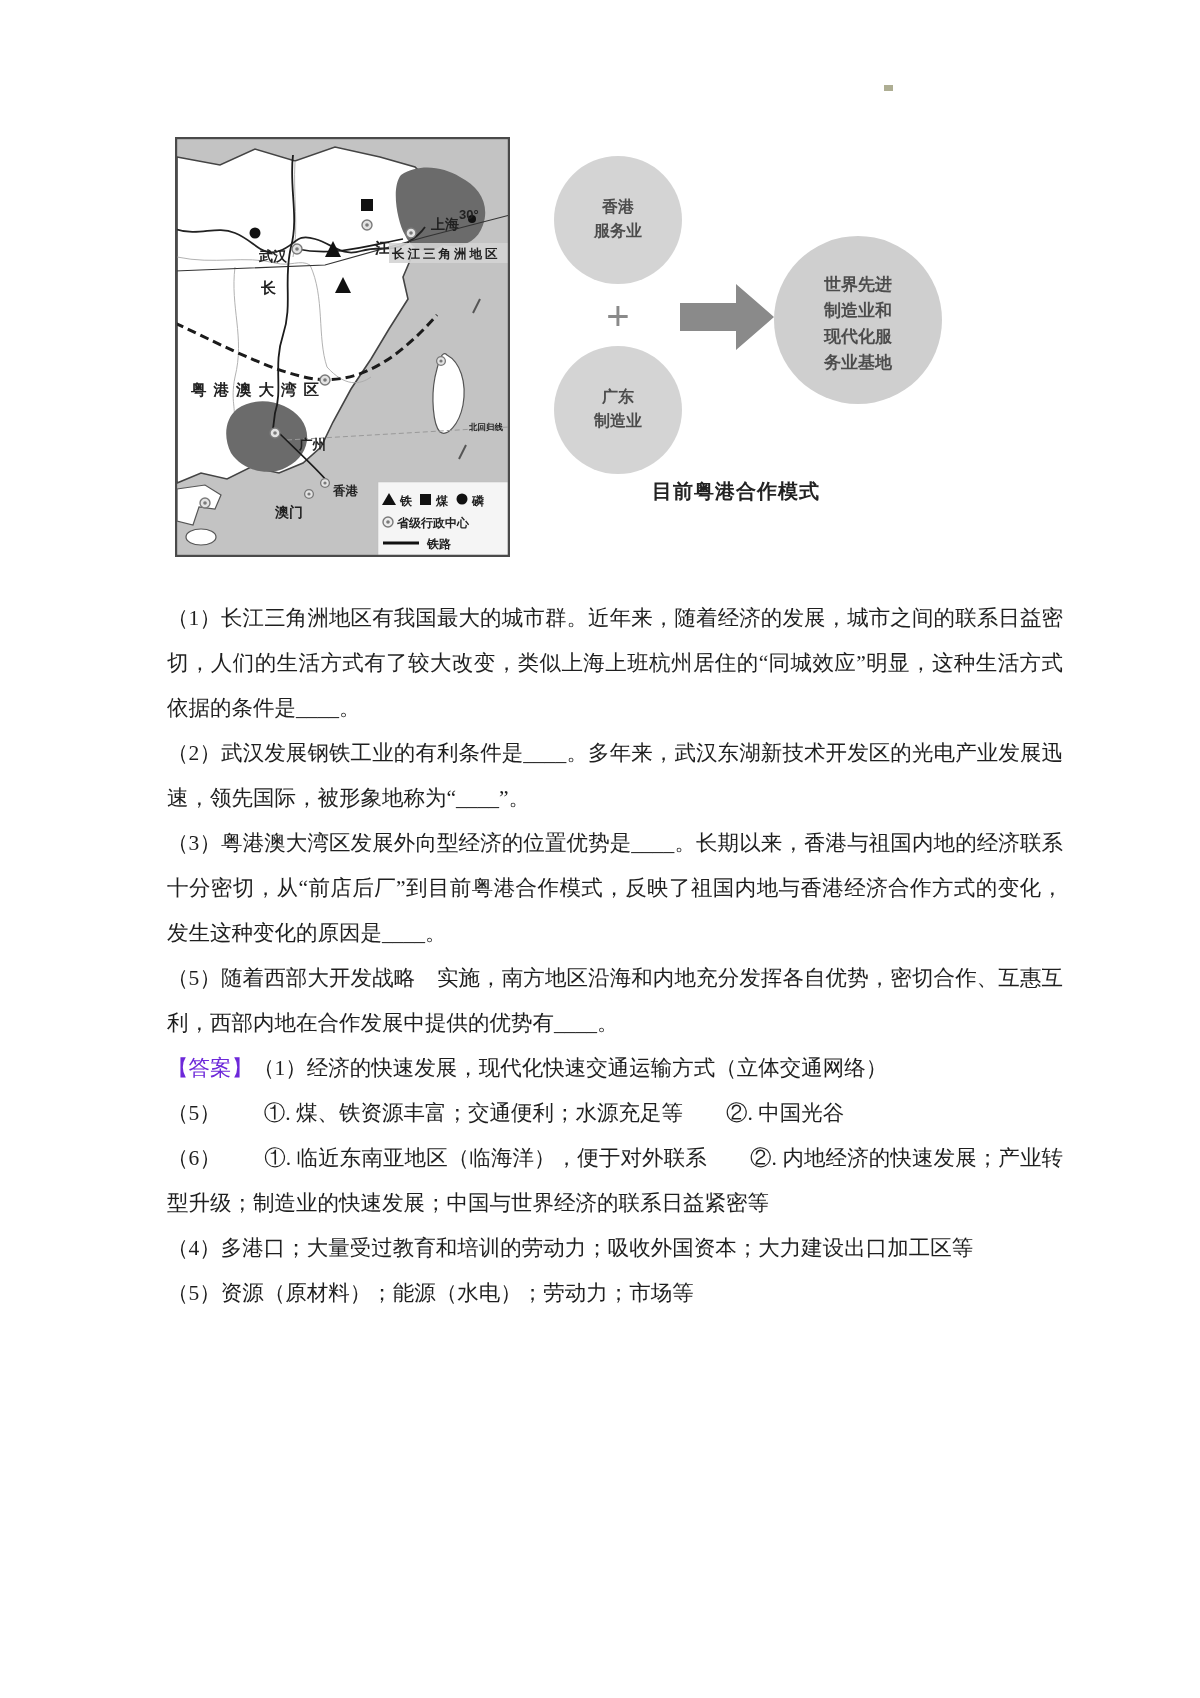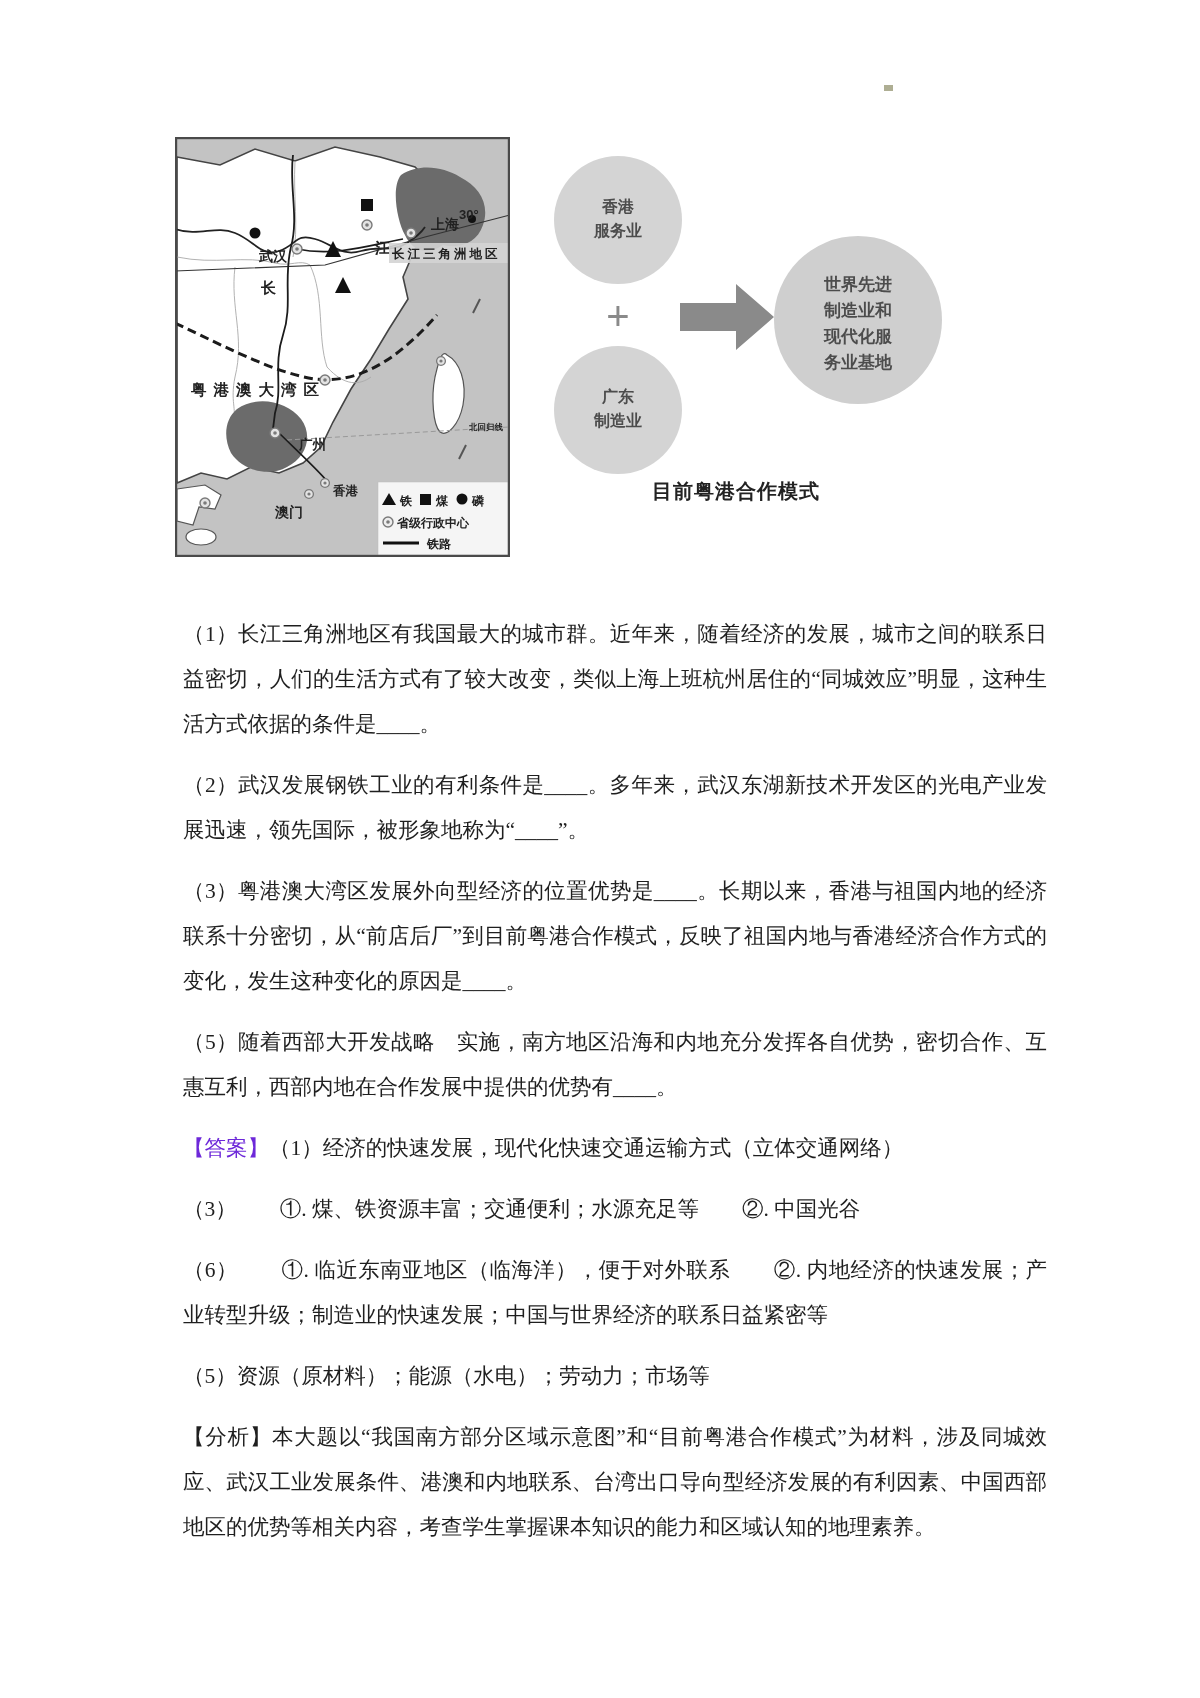--- a/index.html
+++ b/index.html
@@ -32,21 +32,21 @@
   .map-label { font-family:"Liberation Sans","DejaVu Sans",sans-serif; font-weight:bold; fill:#222; }
   .legend-text { font-family:"Liberation Sans","DejaVu Sans",sans-serif; fill:#222; }
   .bubble-text { font-family:"Liberation Sans","DejaVu Sans",sans-serif; font-weight:bold; fill:#4c4c4c; }
 
   
   .text-block {
     position:absolute; left:167px; top:596px; width:896px;
     font-size:21.5px; line-height:45px;
     text-align:justify;
   }
-  .text-block p { margin:16px; }
+  .text-block p { margin:0; }
   .accent { color:#6d28d9; }
 
   .scan-artifact {
     position:absolute; width:9px; height:6px;
     background:#9a9a78; opacity:.8;
   }
 </style>
 </head>
 <body>
 
@@ -200,22 +200,22 @@
     <figcaption class="diagram-caption">目前粤港合作模式</figcaption>
   </figure>
 
   <div class="text-block">
     <p>（1）长江三角洲地区有我国最大的城市群。近年来，随着经济的发展，城市之间的联系日益密切，人们的生活方式有了较大改变，类似上海上班杭州居住的“同城效应”明显，这种生活方式依据的条件是____。</p>
     <p>（2）武汉发展钢铁工业的有利条件是____。多年来，武汉东湖新技术开发区的光电产业发展迅速，领先国际，被形象地称为“____”。</p>
     <p>（3）粤港澳大湾区发展外向型经济的位置优势是____。长期以来，香港与祖国内地的经济联系十分密切，从“前店后厂”到目前粤港合作模式，反映了祖国内地与香港经济合作方式的变化，发生这种变化的原因是____。</p>
     <p>（5）随着西部大开发战略　实施，南方地区沿海和内地充分发挥各自优势，密切合作、互惠互利，西部内地在合作发展中提供的优势有____。</p>
 
     <p><span class="accent">【答案】</span><span>（1）经济的快速发展，现代化快速交通运输方式（立体交通网络）</span></p>
-    <p>（3）　　①. 煤、铁资源丰富；交通便利；水源充足等　　②. 中国光谷</p>
+    <p>（5）　　①. 煤、铁资源丰富；交通便利；水源充足等　　②. 中国光谷</p>
     <p>（6）　　①. 临近东南亚地区（临海洋），便于对外联系　　②. 内地经济的快速发展；产业转型升级；制造业的快速发展；中国与世界经济的联系日益紧密等</p>
+    <p>（4）多港口；大量受过教育和培训的劳动力；吸收外国资本；大力建设出口加工区等</p>
     <p>（5）资源（原材料）；能源（水电）；劳动力；市场等</p>
 
-    <p><span>【分析】</span><span>本大题以“我国南方部分区域示意图”和“目前粤港合作模式”为材料，涉及同城效应、武汉工业发展条件、港澳和内地联系、台湾出口导向型经济发展的有利因素、中国西部地区的优势等相关内容，考查学生掌握课本知识的能力和区域认知的地理素养。</span></p>
   </div>
 
   <div class="scan-artifact" style="left:884px; top:85px;"></div>
 
 </div>
 
 </body></html>

